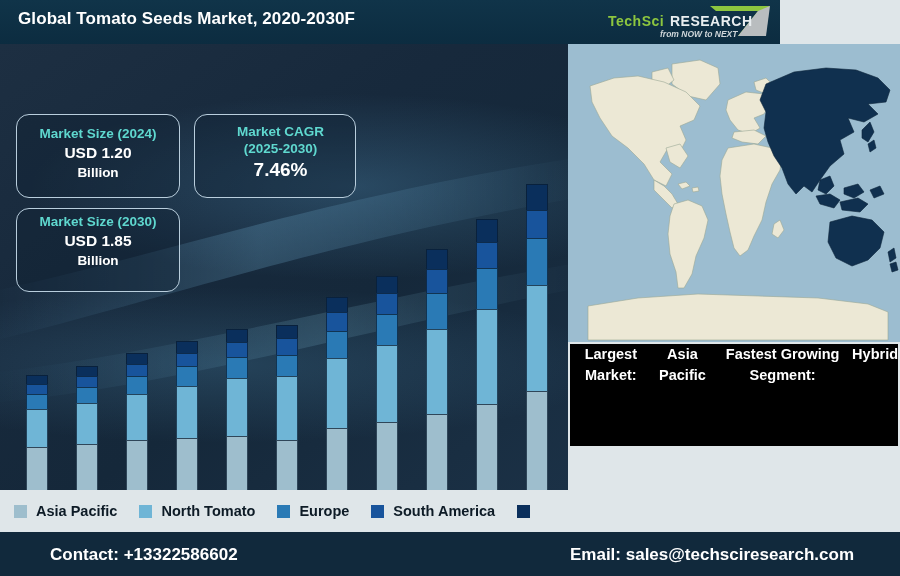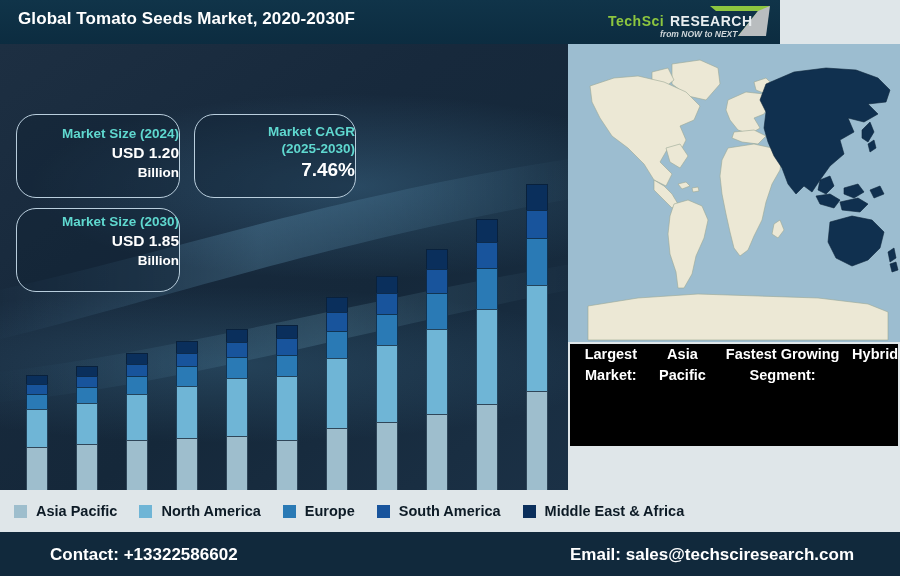--- a/index.html
+++ b/index.html
@@ -30,23 +30,23 @@
       radial-gradient(ellipse 520px 150px at 62% 32%, rgba(86,150,190,.30) 0%, rgba(86,150,190,0) 62%),
       radial-gradient(ellipse 600px 120px at 40% 72%, rgba(92,160,200,.22) 0%, rgba(92,160,200,0) 65%),
       linear-gradient(145deg,#1d2f42 0%,#17293c 38%,#15283a 60%,#1b3146 100%);
     overflow:hidden;
   }
   .swoosh{position:absolute;left:0;top:0;width:568px;height:446px;opacity:.55;}
 
   
   .info-box{
     position:absolute;
-    border:1px solid #b9cedd;border-radius:20px;
+    border:1px solid #b9cedd;border-radius:13px;
     background:rgba(14,32,48,.35);
-    text-align:right;color:#ffffff;
+    text-align:center;color:#ffffff;
     box-sizing:border-box;
   }
   .info-head{color:#5fd8cf;font-weight:bold;font-size:13.5px;line-height:17px;}
   .info-val{color:#ffffff;font-weight:bold;font-size:15.5px;line-height:21px;}
   .info-sub{color:#ffffff;font-weight:bold;font-size:13.5px;line-height:19px;}
   #box-size-2024{left:16px;top:70px;width:164px;height:84px;padding-top:10px;}
   #box-cagr{left:194px;top:70px;width:162px;height:84px;padding-top:8px;padding-left:11px;}
   #box-size-2030{left:16px;top:164px;width:164px;height:84px;padding-top:4px;}
   #box-cagr .info-big{color:#ffffff;font-weight:bold;font-size:19px;line-height:26px;}
 
@@ -294,33 +294,32 @@
     <div class="hl-line">Hybrid</div>
   </div>
 
   <div class="legend" id="legend">
       <div class="legend-item">
         <span class="legend-swatch" style="background: rgb(158, 190, 205);"></span>
         <span class="legend-label">Asia Pacific</span>
       </div>
       <div class="legend-item">
         <span class="legend-swatch" style="background: rgb(111, 181, 214);"></span>
-        <span class="legend-label">North America</span>
+        <span class="legend-label">North Tomato</span>
       </div>
       <div class="legend-item">
         <span class="legend-swatch" style="background: rgb(42, 122, 181);"></span>
         <span class="legend-label">Europe</span>
       </div>
       <div class="legend-item">
         <span class="legend-swatch" style="background: rgb(24, 84, 156);"></span>
         <span class="legend-label">South America</span>
       </div>
       <div class="legend-item">
         <span class="legend-swatch" style="background: rgb(10, 47, 92);"></span>
-        <span class="legend-label">Middle East &amp; Africa</span>
       </div>
     </div>
 
   <div class="footer">
     <div class="footer-text" id="footer-contact">Contact: +13322586602</div>
     <div class="footer-text" id="footer-email">Email: sales@techsciresearch.com</div>
   </div>
 
 </div>
 

